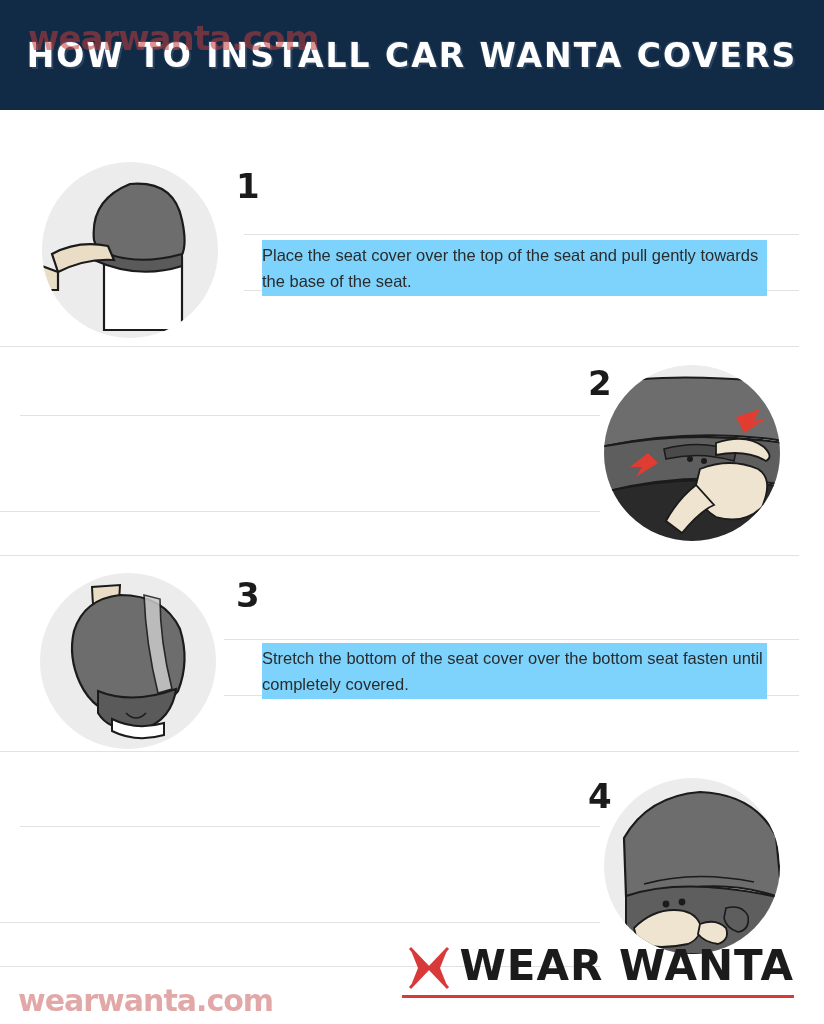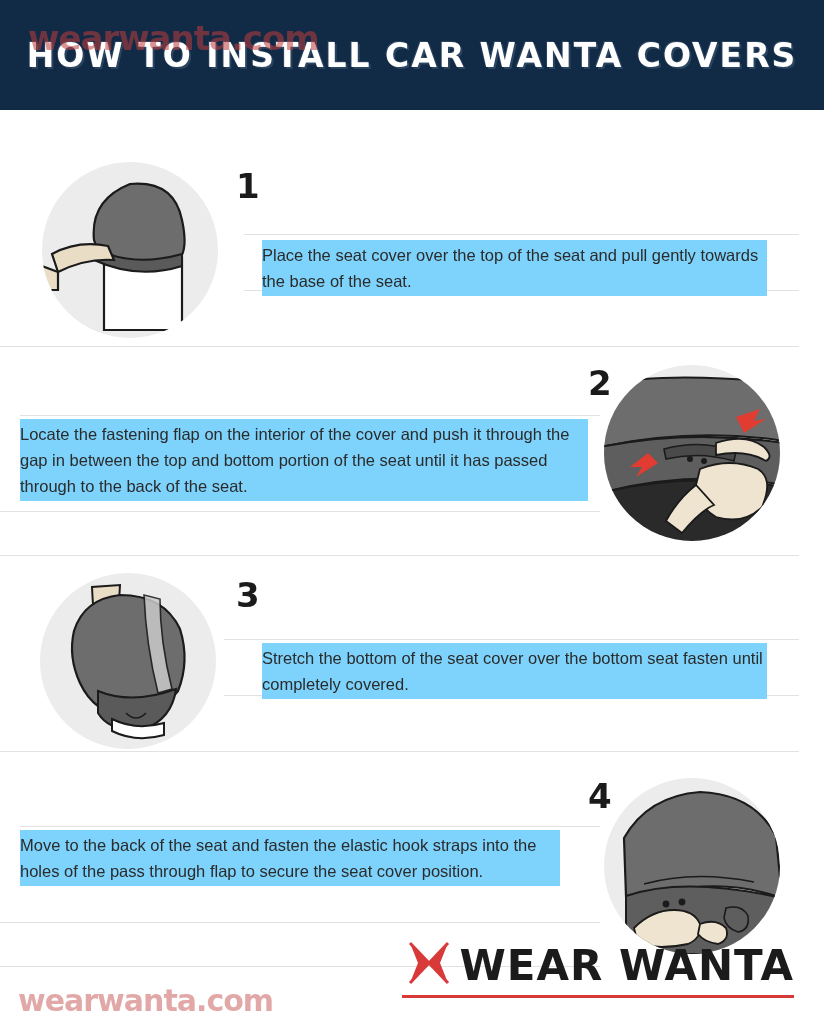--- a/index.html
+++ b/index.html
@@ -124,21 +124,21 @@
     background: #7dd3fc;
     padding: 2px 0;
   }
 
   
   .footer-logo {
     position: absolute;
     bottom: 34px;
     right: 30px;
     display: flex;
-    align-items: flex-start;
+    align-items: flex-end;
     z-index: 20;
   }
   .logo-mark {
     width: 46px;
     height: 44px;
     margin-right: 8px;
   }
   .logo-text {
     font-family: "DejaVu Sans", sans-serif;
     font-weight: bold;
@@ -203,21 +203,20 @@
           <circle cx="100" cy="96" r="3" fill="#1b1b1b"></circle>
           <path d="M112 78 Q142 68 160 82 Q170 92 162 96 Q142 84 112 90 Z" fill="#efe4cf" stroke="#1b1b1b" stroke-width="1.8"></path>
           <path d="M96 104 Q126 92 154 104 Q170 114 158 142 Q140 160 112 152 Q92 140 92 120 Z" fill="#efe4cf" stroke="#1b1b1b" stroke-width="1.8"></path>
           <path d="M92 120 Q74 134 62 156 L78 168 Q96 146 110 140 Z" fill="#efe4cf" stroke="#1b1b1b" stroke-width="1.8"></path>
           <path d="M132 52 L156 44 L150 56 L162 54 L140 68 Z" fill="#e03c31"></path>
           <path d="M44 88 L26 102 L38 102 L32 112 L54 98 Z" fill="#e03c31"></path>
         </svg>
       </div>
     </div>
     <div class="step-num" style="top:8px; left:588px;">2</div>
-    <div class="step-text" style="top:64px; left:20px; width:568px;">Locate the fastening flap on the interior of the cover and push it through the gap in between the top and bottom portion of the seat until it has passed through to the back of the seat.</div>
   </div>
 
   <div class="step step-3">
     <div class="rule" style="top:84px; left:224px; width:575px;"></div>
     <div class="rule" style="top:140px; left:224px; width:575px;"></div>
     <div class="rule" style="top:196px; left:0px; width:799px;"></div>
 
     <div class="circle-wrap" style="top:18px; left:40px;">
       <div class="circle">
         <svg width="176" height="176" viewBox="0 0 176 176">
@@ -247,21 +246,20 @@
           <path d="M40 106 Q90 92 150 104" fill="none" stroke="#1b1b1b" stroke-width="1.6"></path>
           <circle cx="62" cy="126" r="3.4" fill="#1b1b1b"></circle>
           <circle cx="78" cy="124" r="3.4" fill="#1b1b1b"></circle>
           <path d="M30 150 Q48 132 70 132 Q90 132 96 146 Q98 160 84 166 Q56 172 34 166 Z" fill="#efe4cf" stroke="#1b1b1b" stroke-width="1.8"></path>
           <path d="M96 146 Q112 140 122 150 Q126 162 114 166 Q100 164 94 156 Z" fill="#efe4cf" stroke="#1b1b1b" stroke-width="1.8"></path>
           <path d="M122 130 Q138 126 144 138 Q146 152 134 154 Q122 150 120 140 Z" fill="none" stroke="#1b1b1b" stroke-width="1.6"></path>
         </svg>
       </div>
     </div>
     <div class="step-num" style="top:6px; left:588px;">4</div>
-    <div class="step-text" style="top:60px; left:20px; width:540px;">Move to the back of the seat and fasten the elastic hook straps into the holes of the pass through flap to secure the seat cover position.</div>
   </div>
 
 </div>
 
 <div class="footer-logo">
   <span class="logo-mark">
     <svg width="46" height="44" viewBox="0 0 46 44">
       <path d="M4 2 L23 22 L4 42 L12 22 Z" fill="#d83a3a"></path>
       <path d="M42 2 L23 22 L42 42 L34 22 Z" fill="#d83a3a"></path>
       <path d="M4 2 L42 42" stroke="#d83a3a" stroke-width="3" fill="none"></path>

